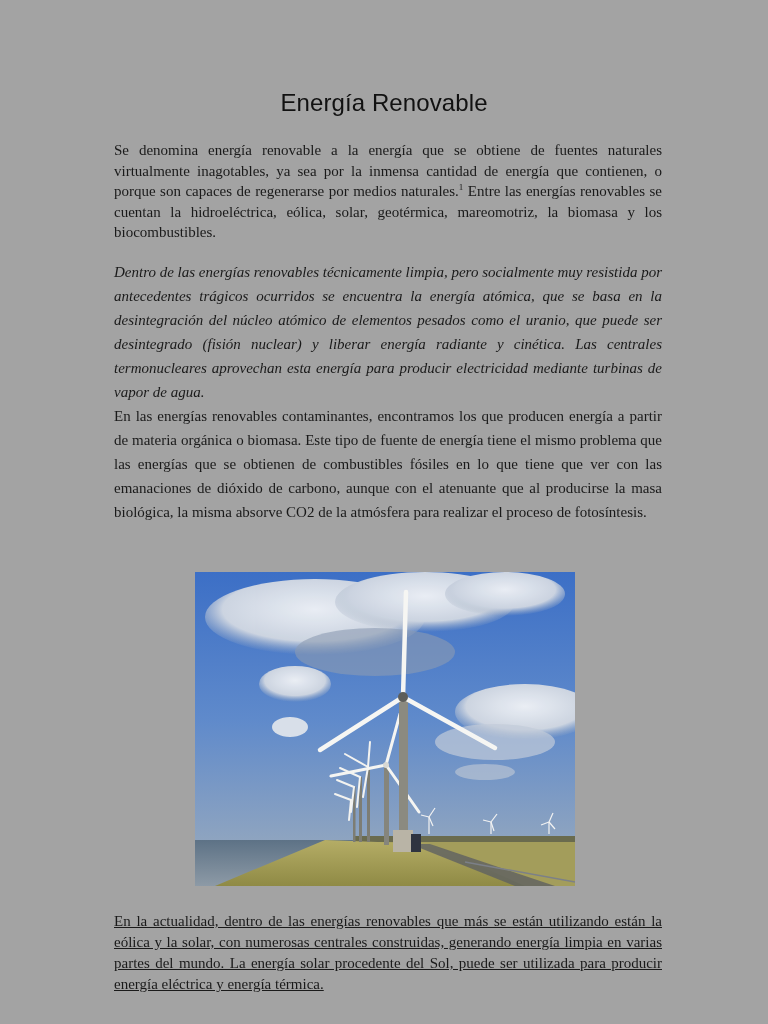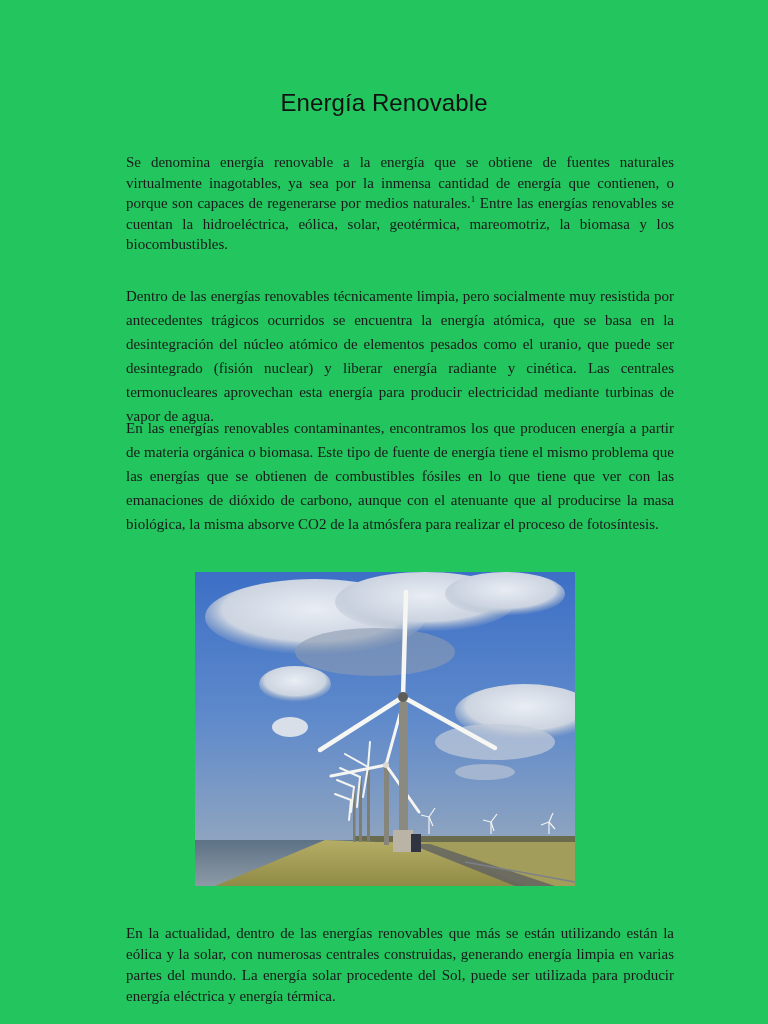--- a/index.html
+++ b/index.html
@@ -1,31 +1,31 @@
 <!DOCTYPE html>
 <html><head>
 <meta charset="utf-8">
 <style>
   html, body { margin: 0; padding: 0; background: #ffffff; }
   body { width: 768px; height: 1024px; position: relative; overflow: hidden; }
-  .page { position: absolute; left: 0; top: 0; width: 768px; height: 1024px; background: #22c55e; }
+  .page { position: absolute; left: 0; top: 0; width: 768px; height: 1024px; background: #a3a3a3; }
   .title {
     position: absolute; left: 0; top: 89px; width: 768px; text-align: center;
     font-family: "Liberation Sans", sans-serif; font-size: 24px; color: #111111;
     margin: 0; font-weight: normal; letter-spacing: 0.1px;
   }
   .para {
     position: absolute; left: 110px; width: 548px;
     font-family: "Liberation Serif", serif; font-size: 15px; color: #1a1a1a;
-    text-align: justify; margin: 16px;
+    text-align: justify; margin: 4px;
   }
   .p1 { top: 136px; line-height: 20.5px; }
-  .p2 { top: 268px; line-height: 24px; }
+  .p2 { top: 256px; line-height: 24px; font-style: italic; }
   .p3 { top: 400px; line-height: 24px; }
-  .p4 { top: 907px; line-height: 21px; }
+  .p4 { top: 907px; line-height: 21px; text-decoration: underline; }
   sup { font-size: 9px; line-height: 0; vertical-align: 6px; }
   .figure {
     position: absolute; left: 195px; top: 572px; width: 380px; height: 314px; overflow: hidden;
   }
   .figure svg { display: block; }
 </style>
 </head>
 <body>
 
 <div class="page">

